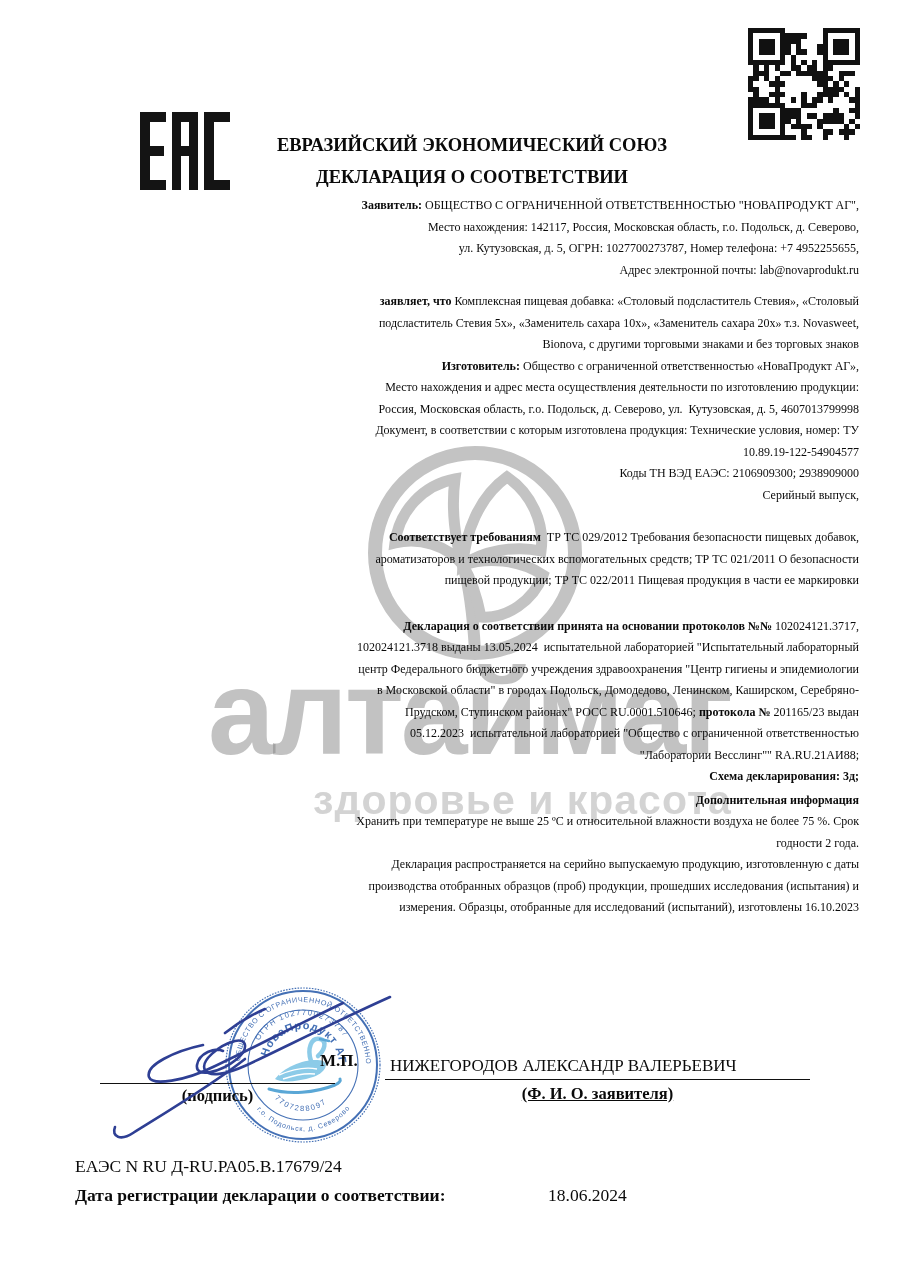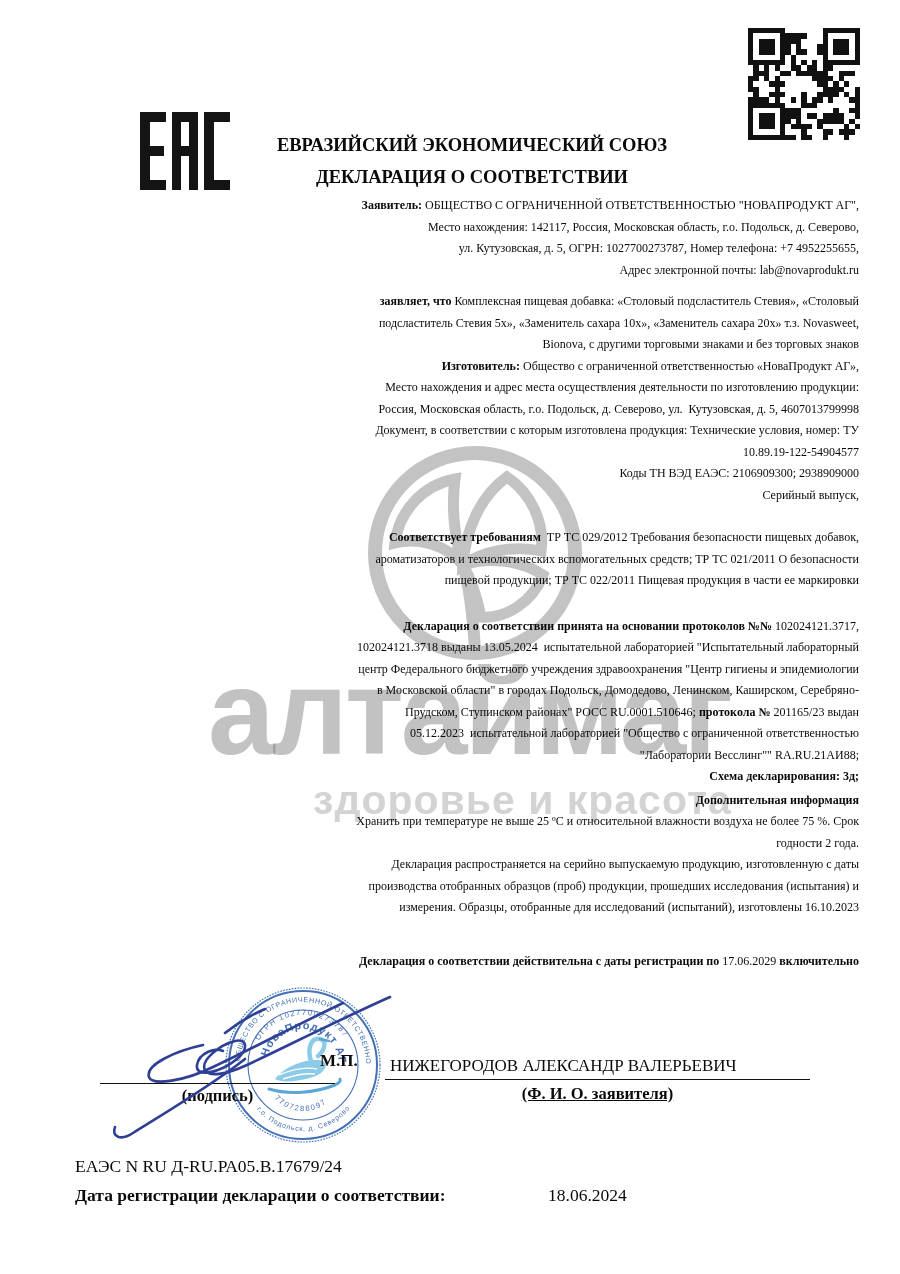--- a/index.html
+++ b/index.html
@@ -374,21 +374,20 @@
 "Лаборатории Весслинг"" RA.RU.21АИ88;
 </span><b>Схема декларирования: 3д;</b></div>
 
       <div class="para m-add"><b>Дополнительная информация</b><span>
 </span><span>Хранить при температуре не выше 25 ºС и относительной влажности воздуха не более 75 %. Срок
 годности 2 года.
 Декларация распространяется на серийно выпускаемую продукцию, изготовленную с даты
 производства отобранных образцов (проб) продукции, прошедших исследования (испытания) и
 измерения. Образцы, отобранные для исследований (испытаний), изготовлены 16.10.2023</span></div>
 
-      <div class="para m-validity"><b>Декларация о соответствии действительна с даты регистрации по </b><span>17.06.2029</span><b> включительно</b></div>
 
     </div>
 
     <svg class="stamp" width="160" height="160" viewBox="0 0 160 160">
       <defs>
         <path id="arcTopOuter" d="M80,80 m-63,0 a63,63 0 1,1 126,0"></path>
         <path id="arcTopMid" d="M80,80 m-50,0 a50,50 0 1,1 100,0"></path>
         <path id="arcCompany" d="M80,80 m-36,0 a36,36 0 1,1 72,0"></path>
         <path id="arcBotOuter" d="M20,86 a60,60 0 0,0 120,0"></path>
         <path id="arcBotInner" d="M42,88 a38,38 0 0,0 76,0"></path>

